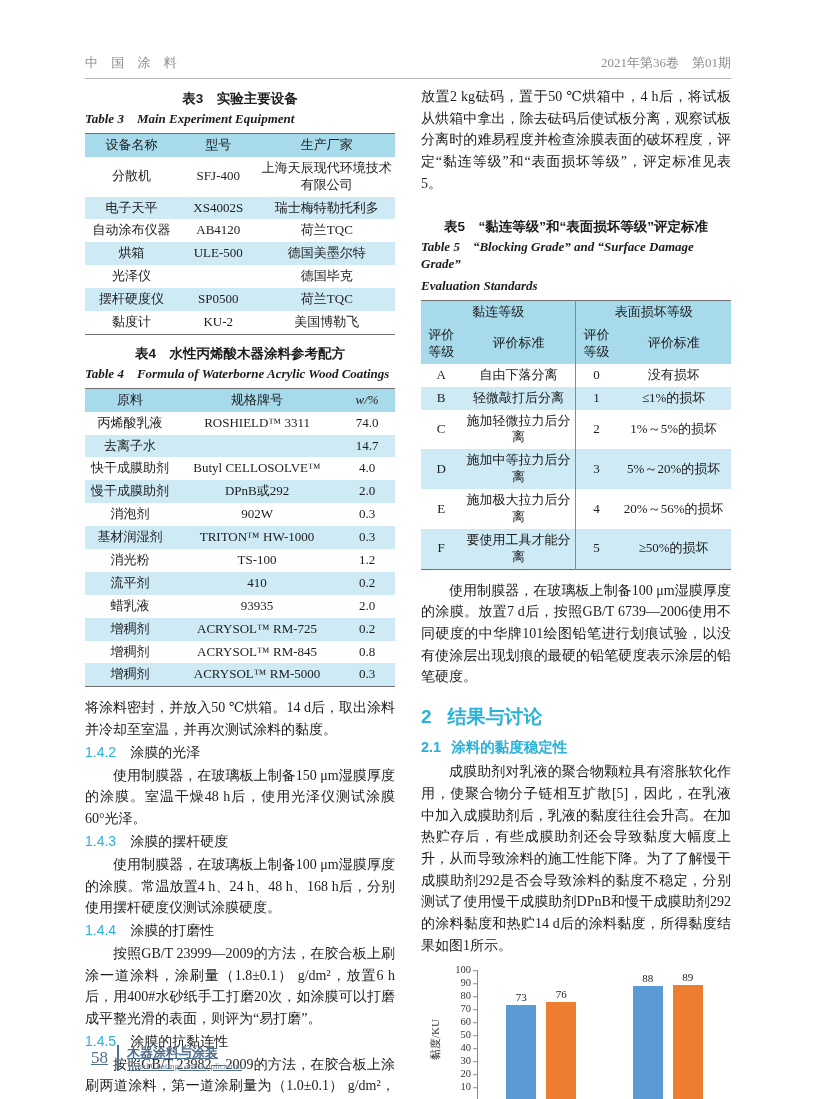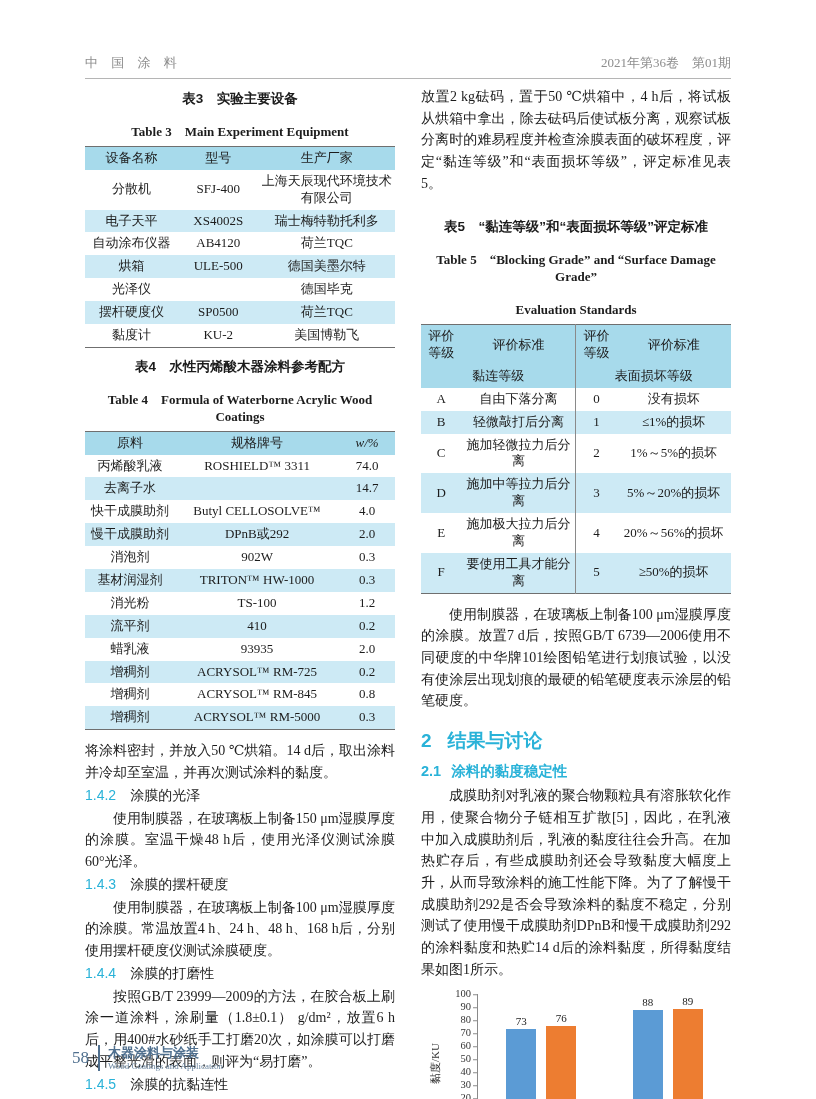--- a/index.html
+++ b/index.html
@@ -13,21 +13,21 @@
               font-size:13px; color:#8d8d8d; }
   .journal-name { letter-spacing:5px; }
 
   
   .content { position:absolute; top:86px; left:85px; width:646px; display:flex; gap:26px; }
   .col { width:310px; }
 
   
   .tcap-zh { text-align:center; font-family:"Liberation Sans","DejaVu Sans",sans-serif;
              font-weight:bold; font-size:13.5px; margin:4px 0 2px; }
-  .tcap-en { text-align:center; font-weight:bold; font-size:13px; margin:16px 0 5px; line-height:1.3; }
+  .tcap-en { font-weight:bold; font-size:13px; margin:3px 0 5px; line-height:1.3;font-style:italic; }
 
   
   table.tbl { width:100%; border-collapse:collapse; border-top:1.2px solid #6f6f6f;
               border-bottom:1.2px solid #6f6f6f; font-size:13px; margin-bottom:10px; }
   .tbl th, .tbl td { padding:3px 2px; text-align:center; font-weight:normal; line-height:1.3; }
   .tbl thead th { background:#a7daeb; }
   .tbl tbody tr:nth-child(even) td { background:#cdeaf5; }
   .tbl .ital { font-style:italic; }
   .tbl .vdiv { border-left:1px solid #8a8a8a; }
 
@@ -53,21 +53,21 @@
   .ytick::after { content:''; position:absolute; right:-6px; top:50%; width:4px; height:1px; background:#8a8a8a; }
   .plotwrap { flex:1; }
   .plot { display:flex; height:130px; border-left:1px solid #8a8a8a; border-bottom:1px solid #8a8a8a;
           align-items:flex-end; }
   .bargroup { flex:1; display:flex; justify-content:center; gap:10px; height:100%; align-items:flex-end; }
   .barwrap { display:flex; flex-direction:column; justify-content:flex-end; height:100%; width:30px; }
   .barlabel { text-align:center; font-size:11px; margin-bottom:2px; color:#222; }
   .bar { width:100%; }
 
   
-  .pagefoot { position:absolute; left:72px; bottom:28px; display:flex; align-items:center; color:#50708f; }
+  .pagefoot { position:absolute; left:91px; bottom:28px; display:flex; align-items:center; color:#50708f;text-decoration:underline; }
   .pageno { font-size:17px; margin-right:9px; }
   .footblock { border-left:2px solid #50708f; padding-left:8px; }
   .foot-zh { font-family:"Liberation Sans","DejaVu Sans",sans-serif; font-weight:bold; font-size:13px; line-height:1.2; }
   .foot-en { font-size:9px; color:#6b86a0; }
 </style>
 </head>
 <body>
 
 <div class="page">
 
@@ -244,28 +244,28 @@
       <div id="table5-host">
           <table class="tbl">
             <colgroup>
               <col style="width: 13%;">
               <col style="width: 37%;">
               <col style="width: 13%;">
               <col style="width: 37%;">
             </colgroup>
             <thead>
               <tr>
+                <th colspan="2">黏连等级</th>
+                <th colspan="2" class="vdiv">表面损坏等级</th>
+              </tr>
+              <tr>
                 <th>评价等级</th>
                 <th>评价标准</th>
                 <th class="vdiv">评价等级</th>
                 <th>评价标准</th>
-              </tr>
-              <tr>
-                <th colspan="2">黏连等级</th>
-                <th colspan="2" class="vdiv">表面损坏等级</th>
               </tr>
             </thead>
             <tbody>
               <tr>
                 <td>A</td>
                 <td>自由下落分离</td>
                 <td class="vdiv">0</td>
                 <td>没有损坏</td>
               </tr>
               <tr>

